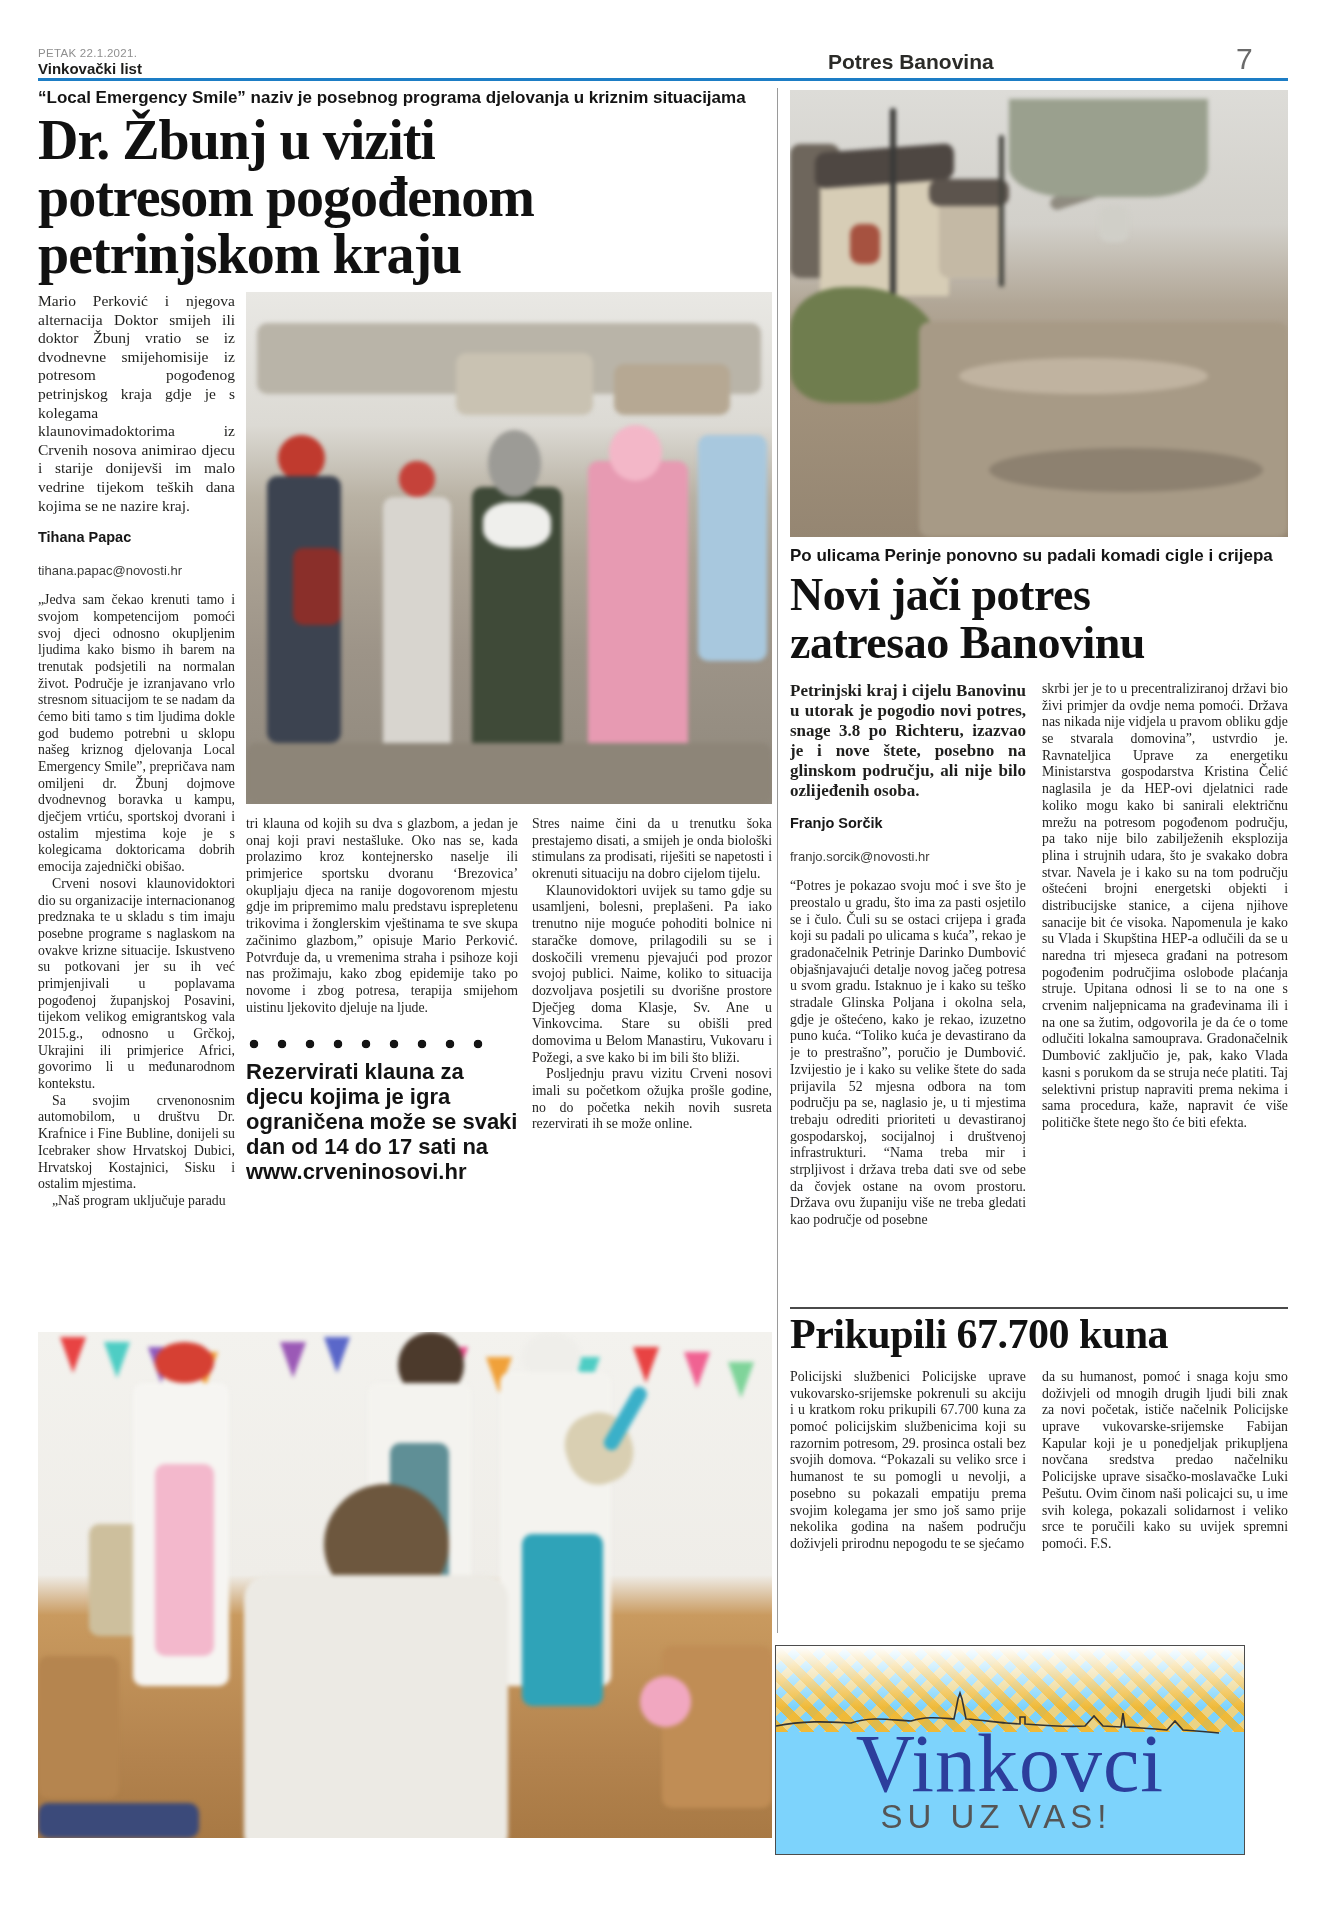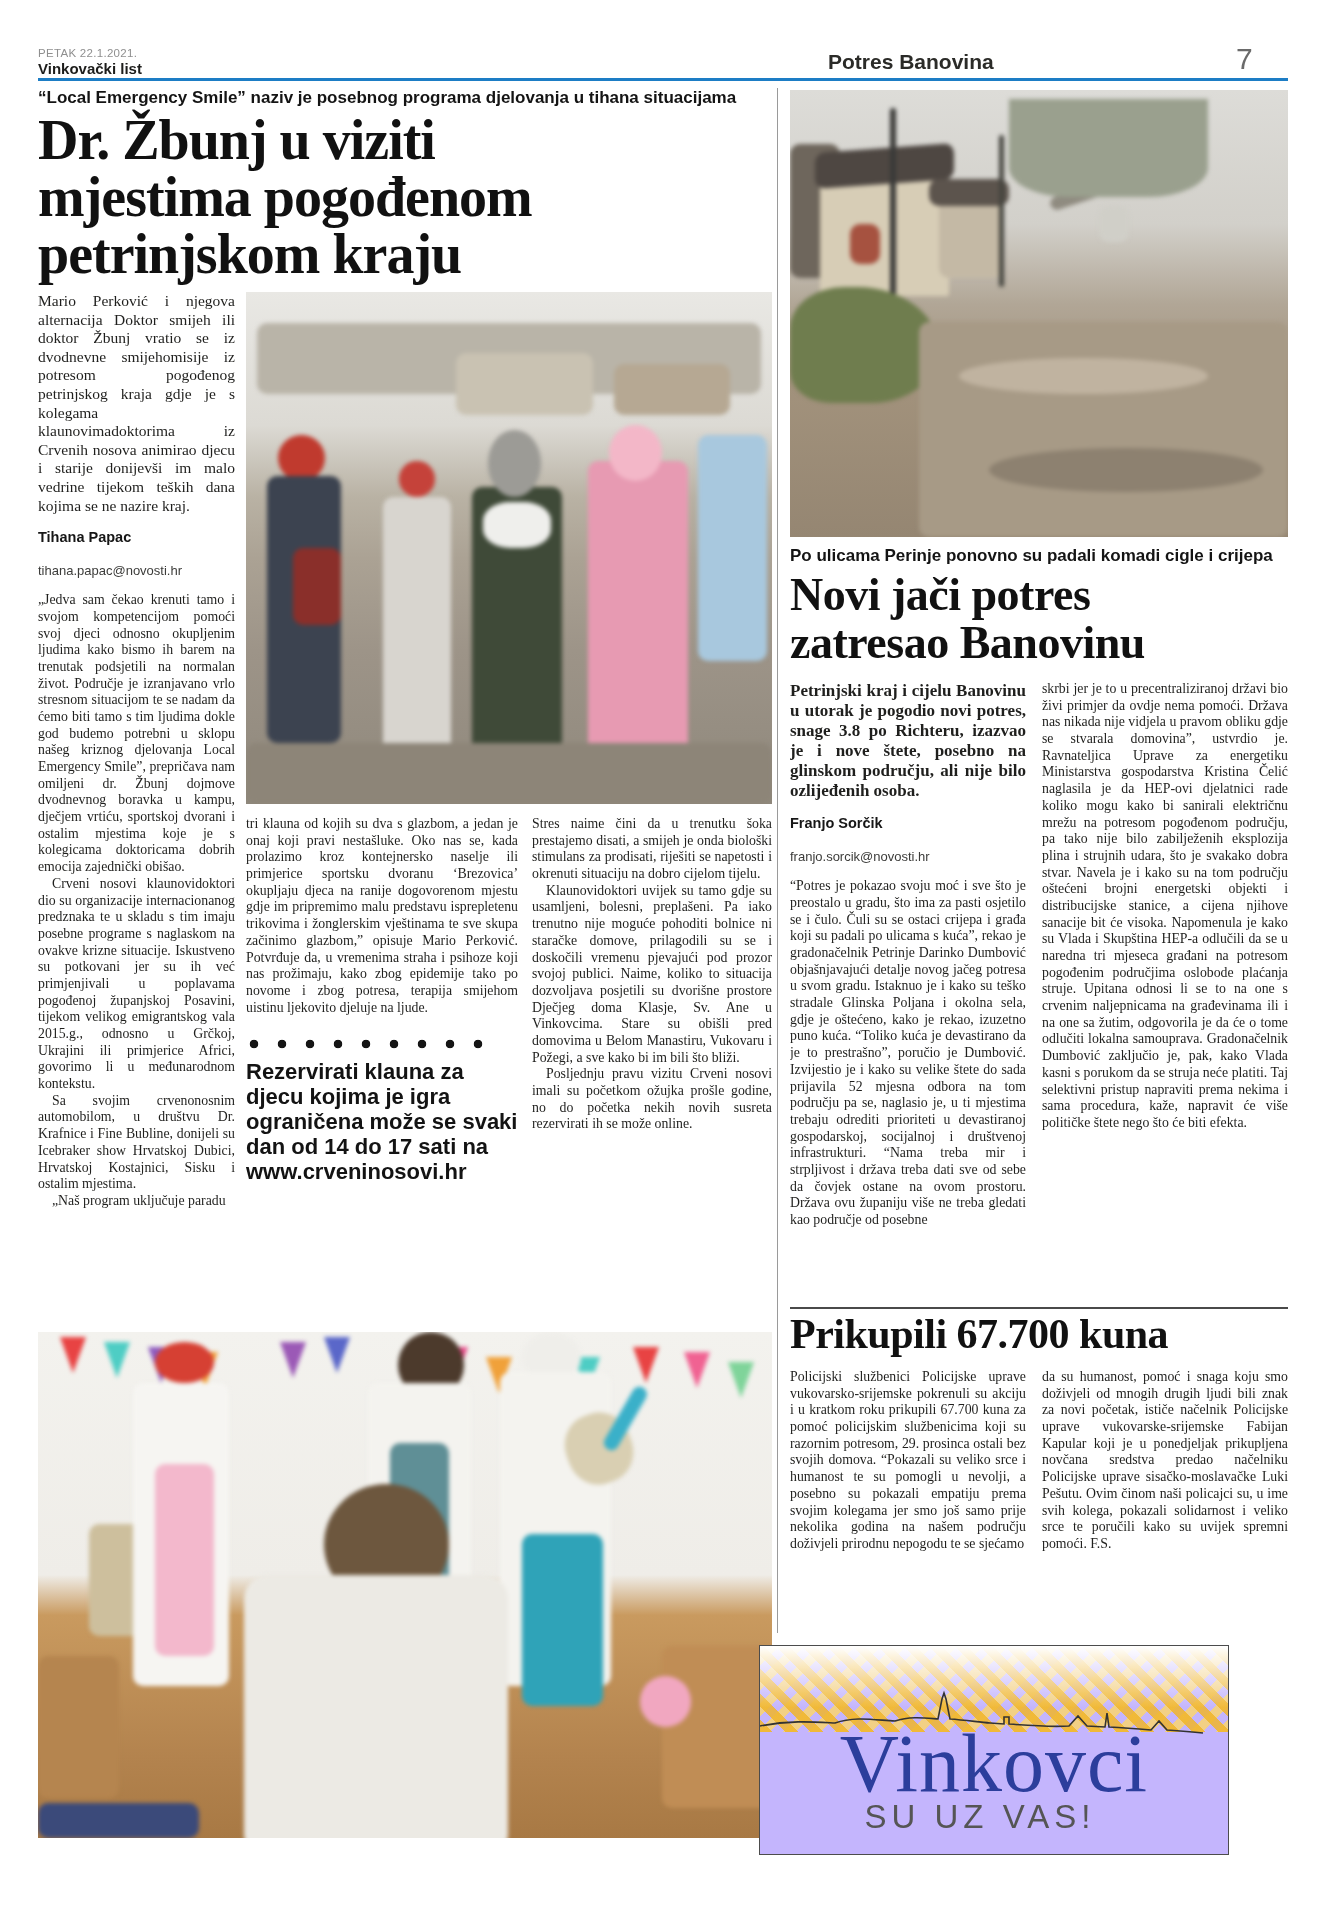--- a/index.html
+++ b/index.html
@@ -59,21 +59,21 @@
   .qcol1{width:236px;}
   .qcol2{width:246px;}
   .lede2{font-weight:bold;font-size:17px;line-height:1.18;text-align:justify;}
   .ra-rule{margin-top:16px;height:2px;background:#4a4a4a;}
   .kicker2{margin-top:12px;font-family:"Liberation Sans",sans-serif;font-weight:bold;font-size:19px;color:#141414;}
   .pa-headline{margin-top:2px;font-weight:bold;font-size:42px;line-height:46px;letter-spacing:-.5px;color:#111;}
   .pa-cols{display:flex;gap:16px;margin-top:12px;height:226px;overflow:hidden;}
   .pa-cols .body{margin-top:0;}
 
   
-  .ad{position:absolute;left:759px;top:1645px;width:468px;height:208px;background:#c4b5fd;
+  .ad{position:absolute;left:775px;top:1645px;width:468px;height:208px;background:#7dd3fc;
       border:1px solid #4c4c4c;overflow:hidden;}
   .ad-band{position:relative;height:86px;
       background-image:linear-gradient(#ffffff,rgba(255,255,255,0) 72%),
         repeating-linear-gradient(45deg,rgba(240,181,43,.85) 0 9px,rgba(255,255,255,0) 9px 18px),
         repeating-linear-gradient(-45deg,rgba(247,211,120,.9) 0 9px,rgba(255,255,255,0) 9px 18px);}
   .ad-skyline{position:absolute;left:0;bottom:-4px;width:100%;height:46px;}
   .ad-title{margin-top:-10px;text-align:center;font-size:82px;line-height:84px;color:#2c3e9c;letter-spacing:1px;}
   .ad-sub{margin-top:-8px;padding-right:28px;text-align:center;font-family:"Liberation Sans",sans-serif;
           font-size:33px;color:#555;letter-spacing:5px;}
 </style>
@@ -83,24 +83,24 @@
 <div class="page">
 
   <div class="hdr-date">PETAK 22.1.2021.</div>
   <div class="hdr-paper">Vinkovački list</div>
   <div class="hdr-section">Potres Banovina</div>
   <div class="hdr-pagenum">7</div>
   <div class="hdr-rule"></div>
   <div class="v-divider"></div>
 
   <div class="la">
-    <div class="kicker">“Local Emergency Smile” naziv je posebnog programa djelovanja u tihana situacijama</div>
+    <div class="kicker">“Local Emergency Smile” naziv je posebnog programa djelovanja u kriznim situacijama</div>
     <div class="la-headline">
         <div>Dr. Žbunj u viziti</div>
-        <div>mjestima pogođenom</div>
+        <div>potresom pogođenom</div>
         <div>petrinjskom kraju</div>
       </div>
 
     <div class="la-col1">
       <div class="lede">Mario Perković i njegova alternacija Doktor smijeh ili doktor Žbunj vratio se iz dvodnevne smijehomisije iz potresom pogođenog petrinjskog kraja gdje je s kolegama klaunovimadoktorima iz Crvenih nosova animirao djecu i starije donijevši im malo vedrine tijekom teških dana kojima se ne nazire kraj.</div>
       <div class="byline">
         <div class="name">Tihana Papac</div>
         <div class="email">tihana.papac@novosti.hr</div>
       </div>
       <div class="body">

